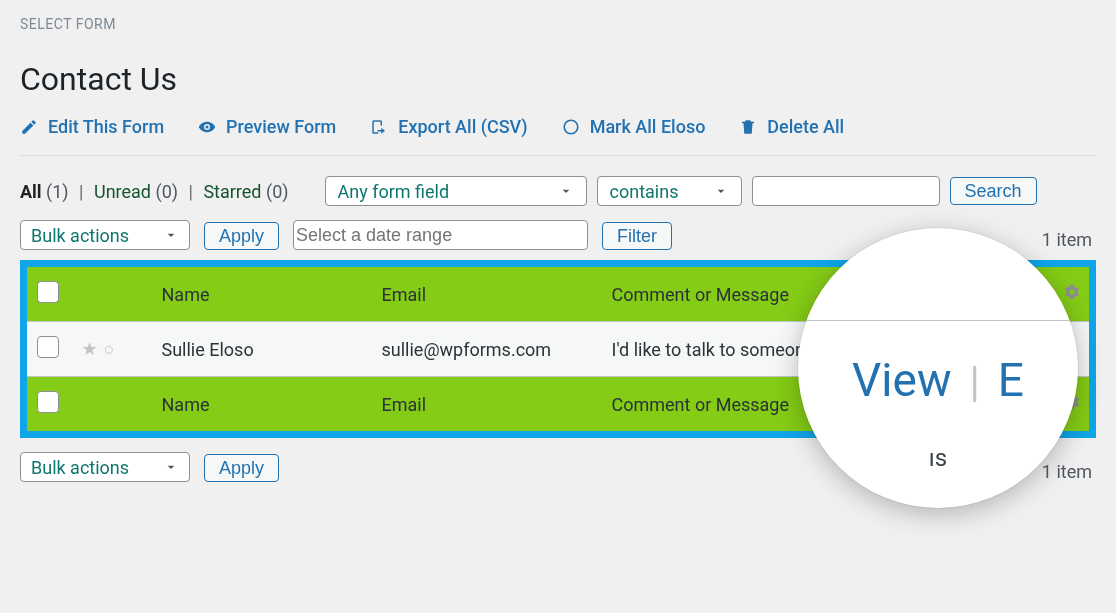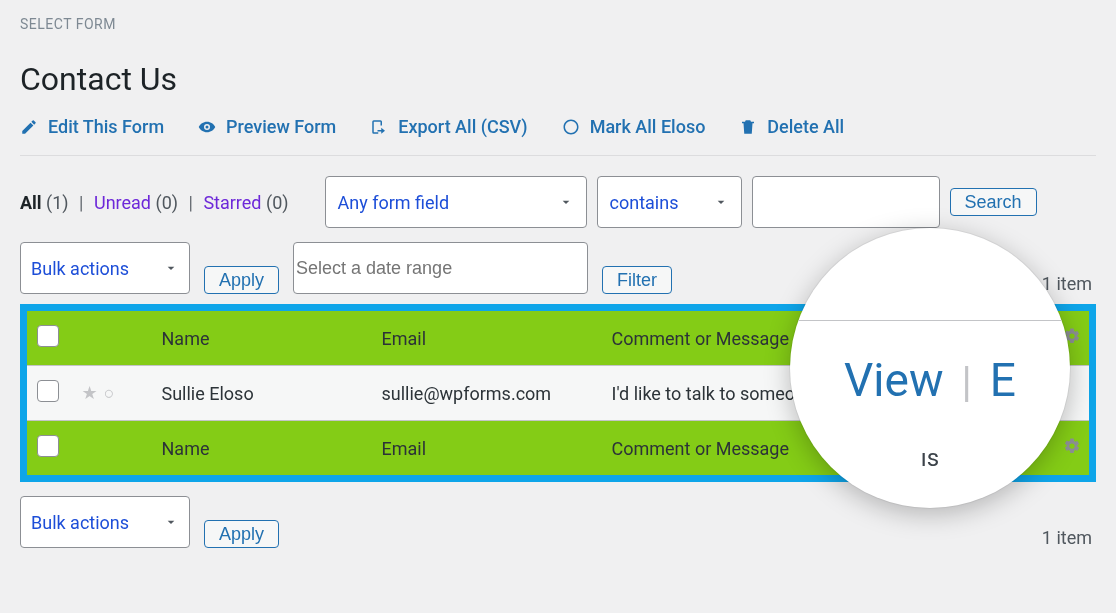--- a/index.html
+++ b/index.html
@@ -43,31 +43,31 @@
   }
   .action-links svg { width: 18px; height: 18px; fill: #2271b1; }
   .hr { border: 0; border-top: 1px solid #dcdcde; margin-top: 18px; }
   .filters-top {
     display: flex;
     align-items: center;
     margin-top: 20px;
     gap: 10px;
     font-size: 18px;
   }
-  .subsubsub a { color: #6d28d9; text-decoration: none; cursor: pointer; }
+  .subsubsub a { color: #14532d; text-decoration: none; cursor: pointer; }
   .subsubsub .count { color: #50575e; }
   .subsubsub .sep { color: #646970; margin: 0 6px; }
   .subsubsub .current { font-weight: 700; color: #1d2327; }
   select, input[type="text"], .dropdown {
     font-size: 18px;
     border: 1px solid #8c8f94;
     border-radius: 4px;
     background: #fff;
-    color: #1d4ed8;
-    height: 52px;
+    color: #0f766e;
+    height: 30px;
   }
   .field-select { width: 262px; padding: 0 12px; display: inline-flex; align-items: center; justify-content: space-between; }
   .op-select { width: 145px; padding: 0 12px; display: inline-flex; align-items: center; justify-content: space-between; }
   .search-input { width: 188px; padding: 0 10px; }
   .button {
     display: inline-flex;
     align-items: center;
     justify-content: center;
     height: 28px;
     padding: 0 14px;
@@ -121,21 +121,21 @@
     appearance: none;
     background: #fff;
     cursor: pointer;
   }
   .star { color: #c3c4c7; font-size: 18px; display: inline-flex; gap: 6px; }
   .chev { width: 16px; height: 16px; }
   .push-right { margin-left: 26px; }
 
   .magnify {
     position: absolute;
-    right: 46px;
+    right: 38px;
     top: 228px;
     width: 280px;
     height: 280px;
     border-radius: 50%;
     background: #fff;
     box-shadow: 0 6px 26px rgba(0,0,0,0.25), 0 0 0 1px rgba(0,0,0,0.05);
     overflow: hidden;
   }
   .magnify-inner {
     position: absolute;

